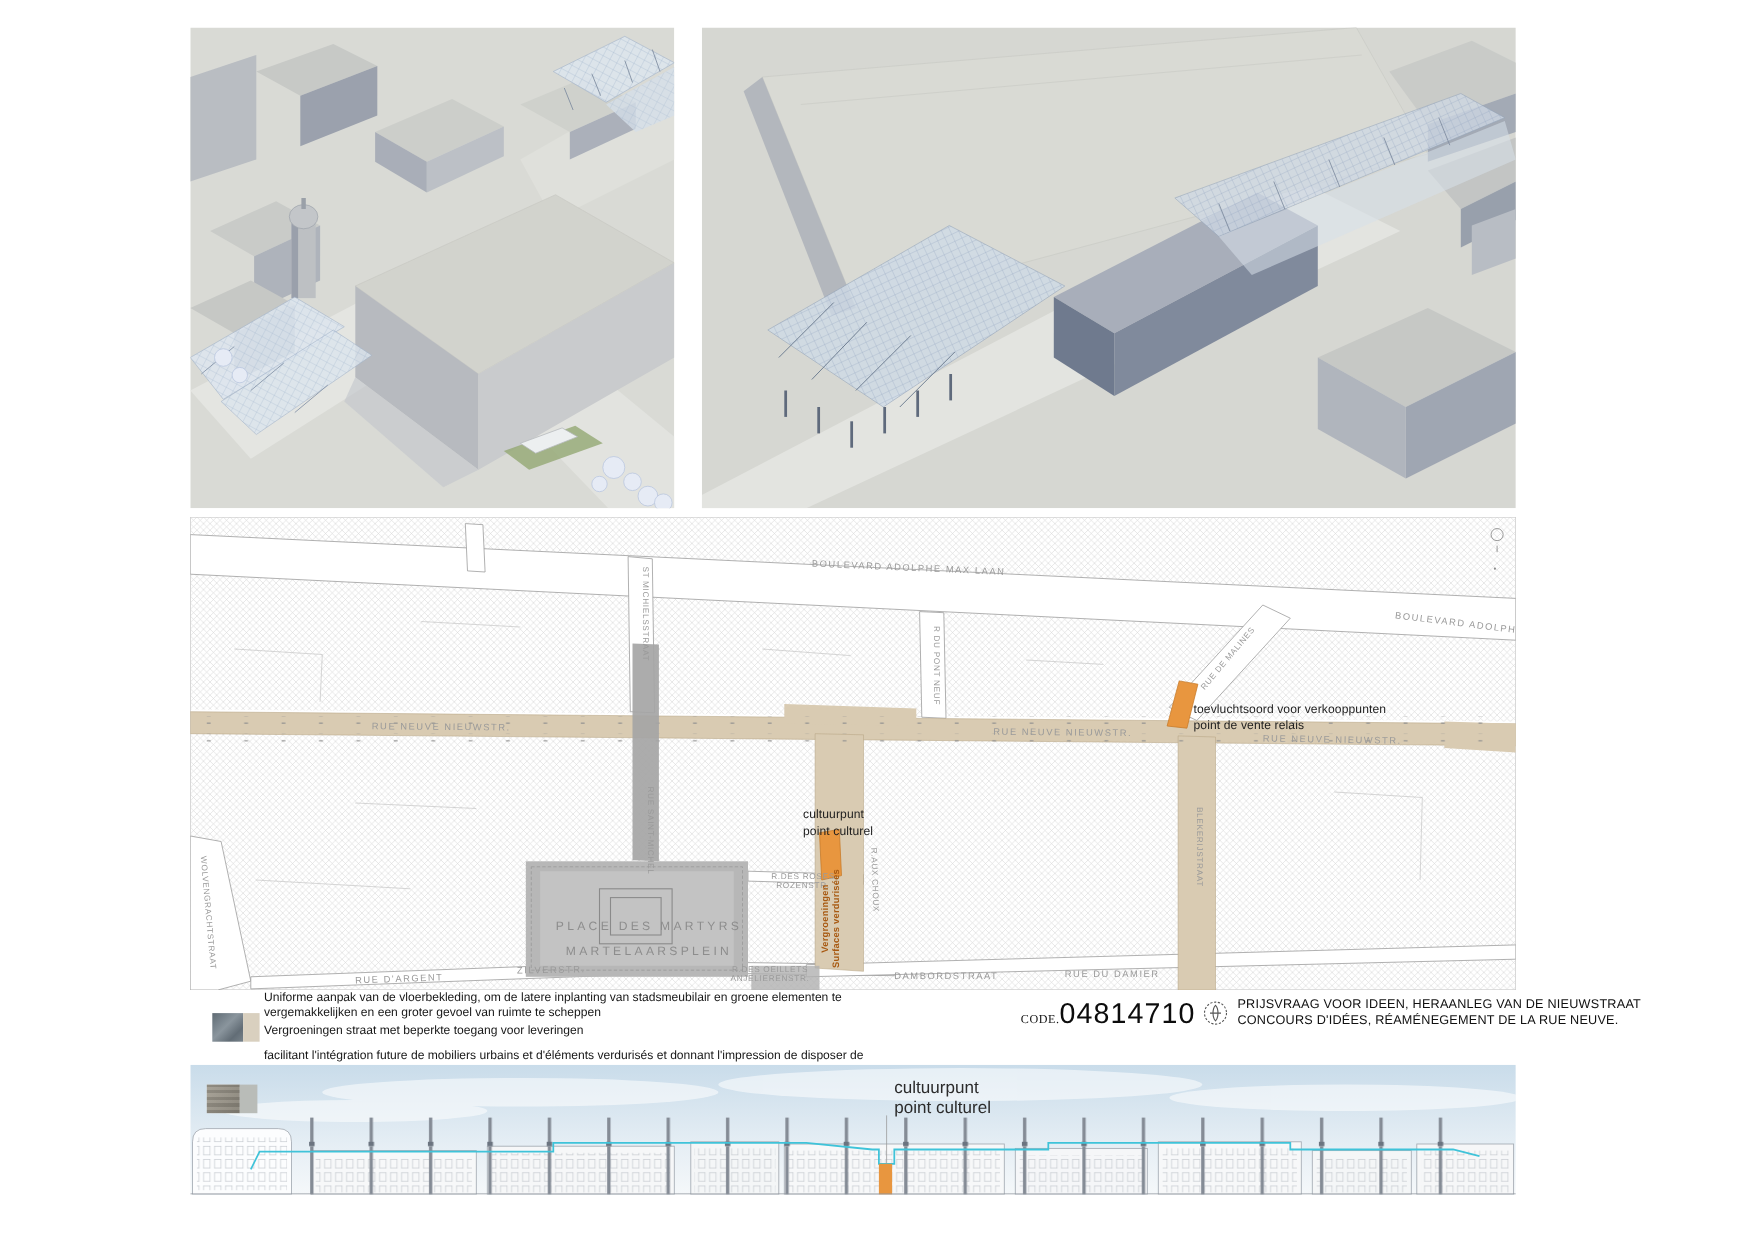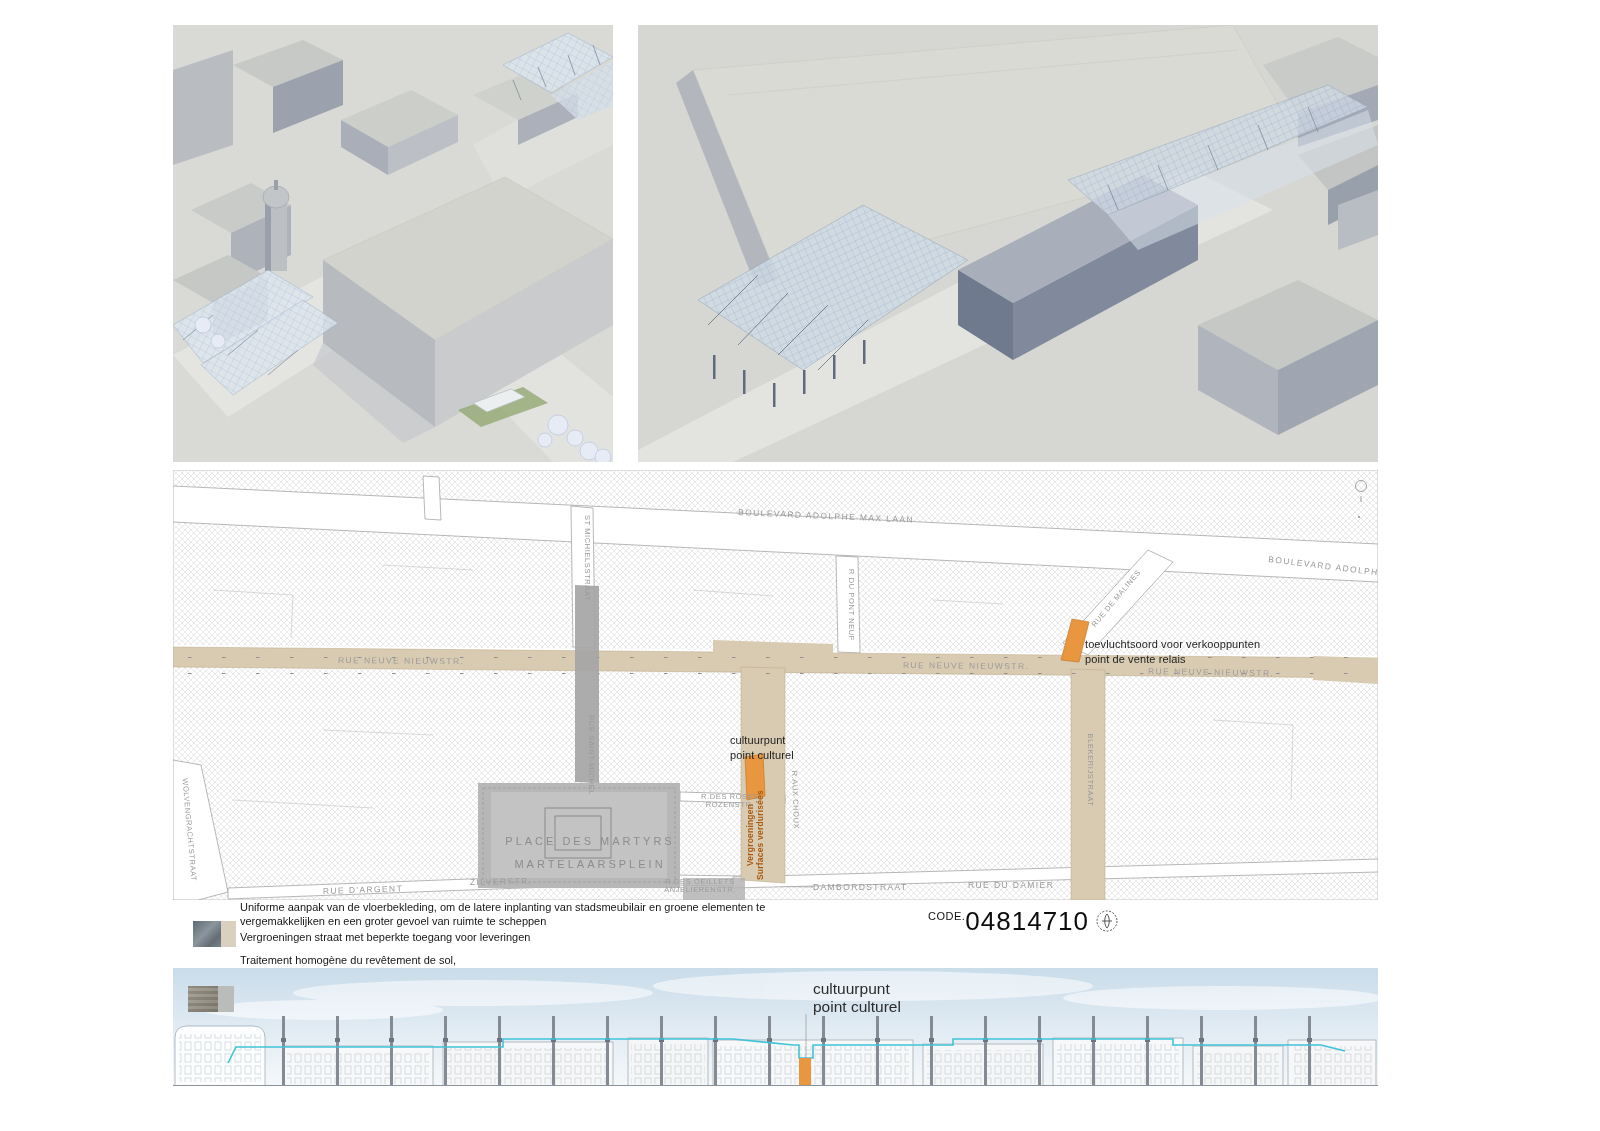--- a/index.html
+++ b/index.html
@@ -23,21 +23,21 @@
   .legend-swatch{position:absolute;display:flex;}
   .sw-photo{width:28px;height:26px;background:linear-gradient(135deg,#5f6b74 0%,#8a959d 45%,#626d76 75%,#77828a 100%);}
   .sw-beige{width:15px;height:26px;background:#d9d0bf;}
   .sw-stone{width:30px;height:26px;background:
     repeating-linear-gradient(0deg,#b8b5ae 0 3px,#d6d3cc 3px 6px),
     linear-gradient(120deg,#c9c6bf,#a8a59e);background-blend-mode:multiply;}
   .sw-gray{width:16px;height:26px;background:#b9bcb8;}
 
   
   .code-block{position:absolute;left:928px;top:903px;display:flex;align-items:center;}
-  .code-label{font-size:11px;color:#111;letter-spacing:.5px;align-self:flex-end;margin-bottom:17px;}
+  .code-label{font-size:11px;color:#111;letter-spacing:.5px;align-self:flex-end;margin-bottom:6px;font-family:Liberation Serif, serif;}
   .code-number{font-size:26px;color:#0c0c0c;font-weight:500;letter-spacing:1px;line-height:36px;}
   .stamp{margin:0 8px 0 6px;}
   .code-titles{font-size:11.5px;line-height:15px;color:#101010;font-weight:500;letter-spacing:.2px;}
 </style>
 </head>
 <body>
 
 <div id="board">
 
   <div class="panel" style="left:173px;top:25px;width:440px;height:437px;">
@@ -251,36 +251,39 @@
   <div class="legend-swatch" style="left:193px;top:921px;">
     <div class="sw-photo"></div>
     <div class="sw-beige"></div>
   </div>
   <div class="legend-texts">
     <div class="grp">
       <p>Uniforme aanpak van de vloerbekleding, om de latere inplanting van stadsmeubilair en groene elementen te vergemakkelijken en een groter gevoel van ruimte te scheppen</p>
       <p>Vergroeningen straat met beperkte toegang voor leveringen</p>
     </div>
     <div class="grp">
-      <p>Traitement homogène du revêtement de sol,</p>
       <p>facilitant l'intégration future de mobiliers urbains et d'éléments verdurisés et donnant l'impression de disposer de davantage d'espace</p>
       <p>Piétonnier à accès restreint pour les véhicules de livraison</p>
     </div>
   </div>
 
   <div class="code-block">
     <span class="code-label">CODE.</span>
       <span class="code-number">04814710</span>
     <span class="stamp">
       <svg width="24" height="24" viewBox="0 0 24 24">
         <circle cx="12" cy="12" r="10" fill="none" stroke="#555" stroke-width="1" stroke-dasharray="2,1.5"></circle>
         <path d="M12,5 C9,8 9,16 12,19 C15,16 15,8 12,5 Z" fill="none" stroke="#555" stroke-width="1"></path>
         <line x1="7" y1="12" x2="17" y2="12" stroke="#555" stroke-width="1"></line>
       </svg>
     </span>
+    <div class="code-titles">
+      <div>PRIJSVRAAG VOOR IDEEN, HERAANLEG VAN DE NIEUWSTRAAT</div>
+      <div>CONCOURS D'IDÉES, RÉAMÉNEGEMENT DE LA RUE NEUVE.</div>
+    </div>
   </div>
 
   <div class="panel" style="left:173px;top:968px;width:1205px;height:118px;">
     <svg width="1205" height="118" viewBox="0 0 1205 118">
       <defs>
         <linearGradient id="sky" x1="0" y1="0" x2="0" y2="1">
           <stop offset="0" stop-color="#c9dcea"></stop>
           <stop offset="0.65" stop-color="#e7eff5"></stop>
           <stop offset="1" stop-color="#f5f8fa"></stop>
         </linearGradient>

